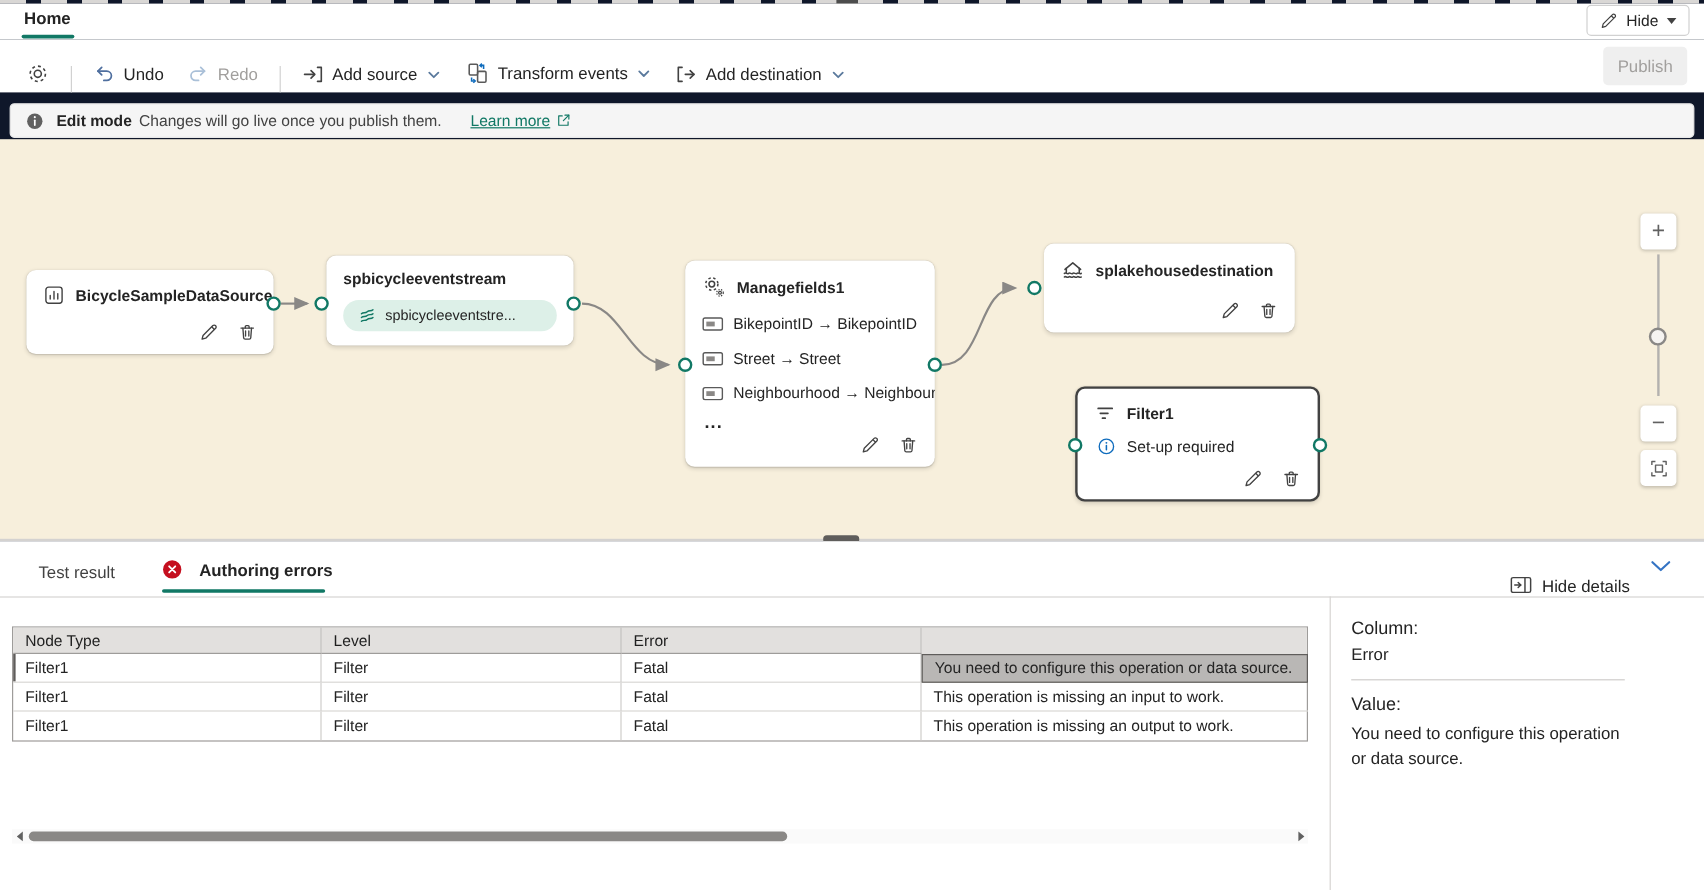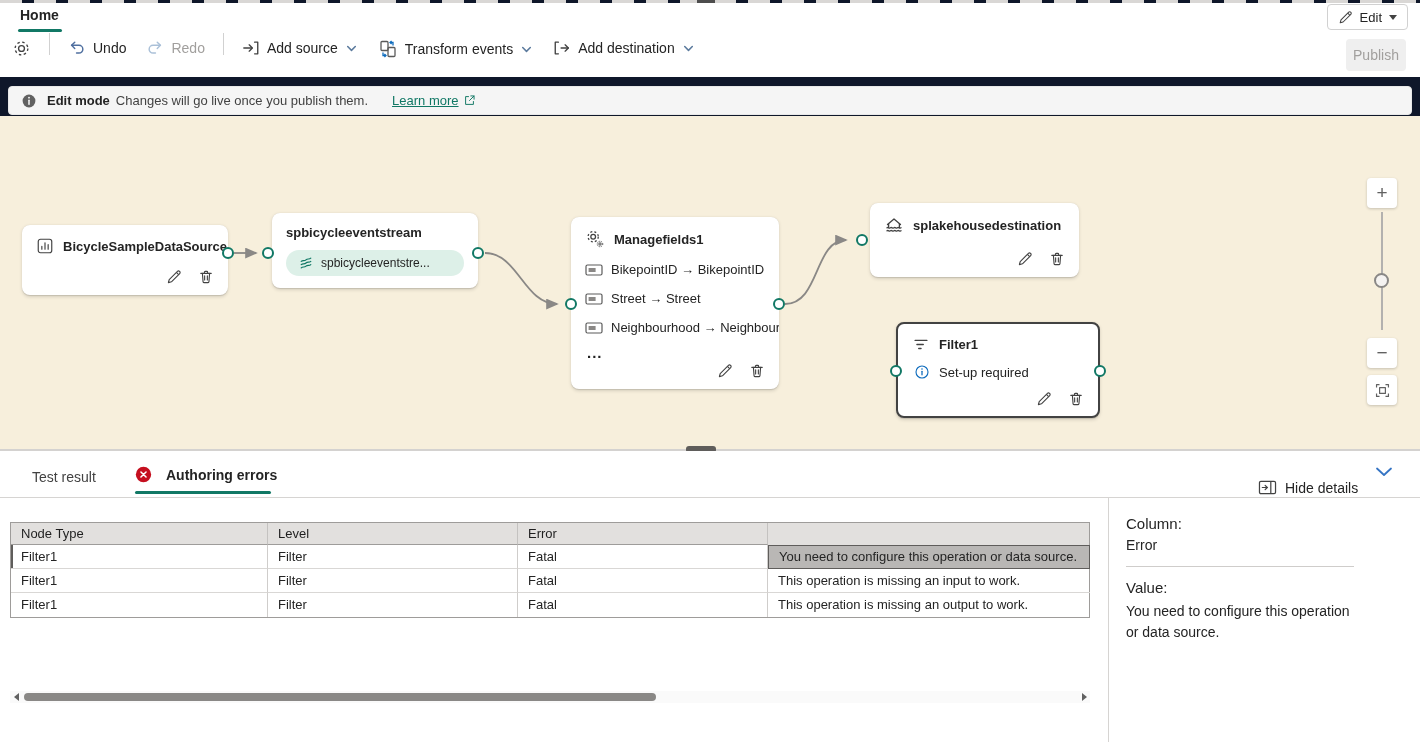--- a/index.html
+++ b/index.html
@@ -13,25 +13,25 @@
 
   
   .tabbar { position:absolute; left:0; top:3px; width:100%; height:30px; background:#fff; }
   .home-tab { position:absolute; left:20px; top:4px; font-size:14px; font-weight:bold; color:#242424; cursor:pointer; }
   .home-underline { position:absolute; left:18px; top:26px; width:44px; height:3px; background:#117865; border-radius:2px; }
   .edit-btn { position:absolute; right:12px; top:1px; height:26px; display:flex; align-items:center; gap:7px;
     padding:0 10px; border:1px solid #d1d1d1; border-radius:4px; background:#fff; font-size:13px; color:#242424; cursor:pointer; }
   .caret-down { width:0; height:0; border-left:4px solid transparent; border-right:4px solid transparent; border-top:5px solid #424242; }
 
   
-  .toolbar { position:absolute; left:0; top:33px; width:100%; height:44px; background:#fff; display:flex; align-items:flex-start; padding-left:2px; }
+  .toolbar { position:absolute; left:0; top:33px; width:100%; height:44px; background:#fff; display:flex; align-items:flex-end; padding-left:12px; }
   .tb-item { display:flex; align-items:center; gap:7px; padding:6px 10px; border-radius:4px; font-size:14px; color:#242424; cursor:pointer; white-space:nowrap; }
   .tb-item.disabled { color:#a19f9d; cursor:default; }
   .vsep { width:1px; height:22px; background:#d1d1d1; margin:0 8px; }
-  .publish-btn { position:absolute; right:14px; top:6px; width:60px; height:32px; background:#efefef; color:#a19f9d;
+  .publish-btn { position:absolute; right:14px; top:6px; width:70px; height:32px; background:#efefef; color:#a19f9d;
     border:none; border-radius:4px; font-size:14px; font-family:"Liberation Sans",sans-serif; }
 
   
   .banner { position:absolute; left:8px; right:8px; top:86px; height:29px; background:#f5f5f5; border:1px solid #e8e8e8;
     border-radius:4px; display:flex; align-items:center; gap:10px; padding:0 12px; font-size:13px; color:#424242; }
   .banner b { color:#242424; margin-right:6px; }
   .banner-link { display:flex; align-items:center; gap:4px; margin-left:14px; color:#117865; text-decoration:underline; cursor:pointer; }
 
   
   .canvas { position:absolute; left:0; top:116px; width:1420px; height:334px; background:#f7efdc; }
@@ -106,21 +106,21 @@
   <div class="tabbar">
     <div class="home-tab">Home</div>
     <div class="home-underline"></div>
     <div class="edit-btn">
       <span>
         <svg width="15" height="15" viewBox="0 0 20 20" fill="none" stroke="#424242" stroke-width="1.4" stroke-linejoin="round">
             <path d="M3 17l1-3.8L14.3 2.9a1.8 1.8 0 0 1 2.6 0l.2.2a1.8 1.8 0 0 1 0 2.6L6.8 16 3 17z"></path>
             <path d="M13 4.2l2.8 2.8"></path>
           </svg>
       </span>
-      <span>Edit</span>
+      <span>Hide</span>
       <span class="caret-down"></span>
     </div>
   </div>
 
   <div class="toolbar">
     <div class="tb-item">
       <span>
         <svg width="19" height="19" viewBox="0 0 20 20" fill="none" stroke="#424242" stroke-width="1.4">
             <circle cx="10" cy="10" r="3.1"></circle>
             <circle cx="10" cy="10" r="6.7" stroke-dasharray="2.6 2.65"></circle>

